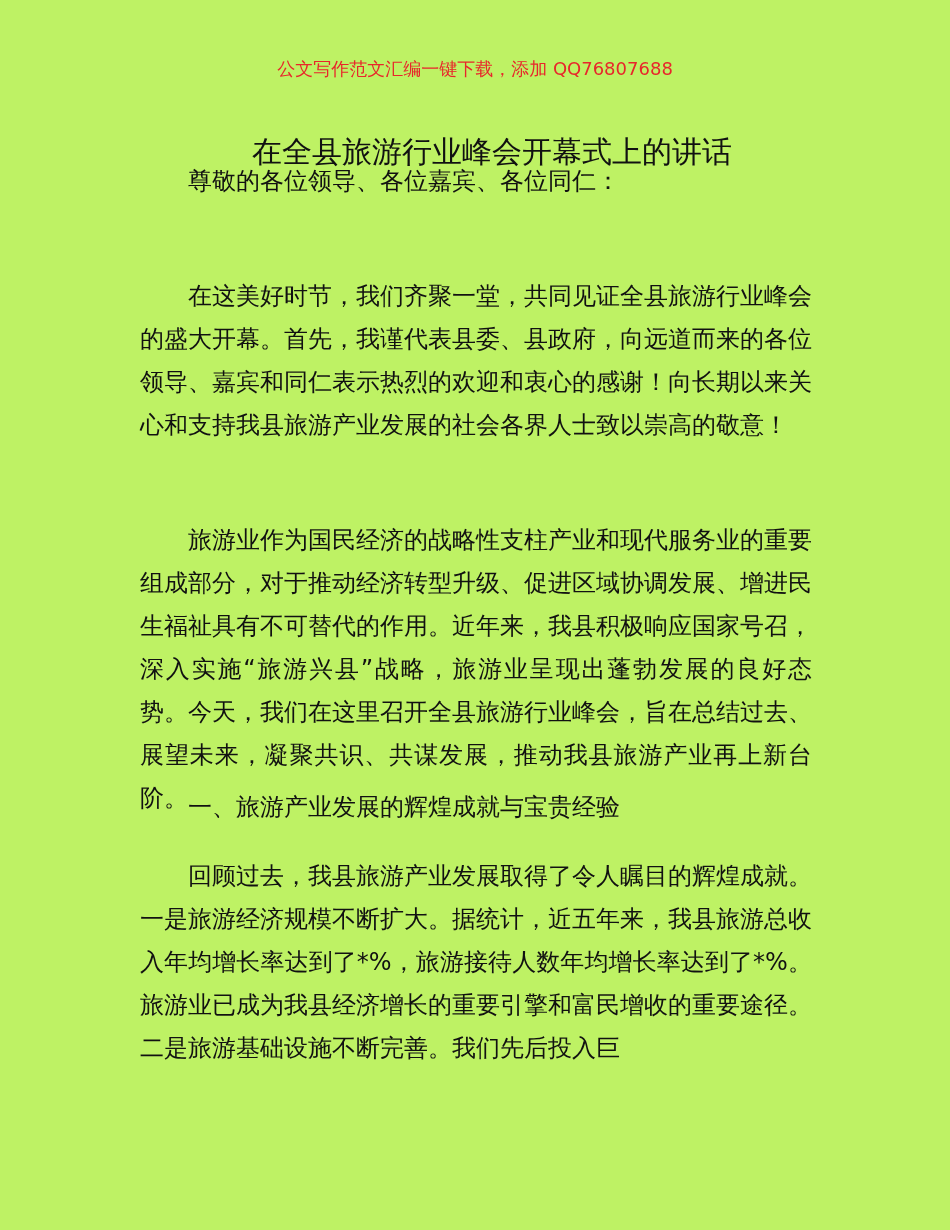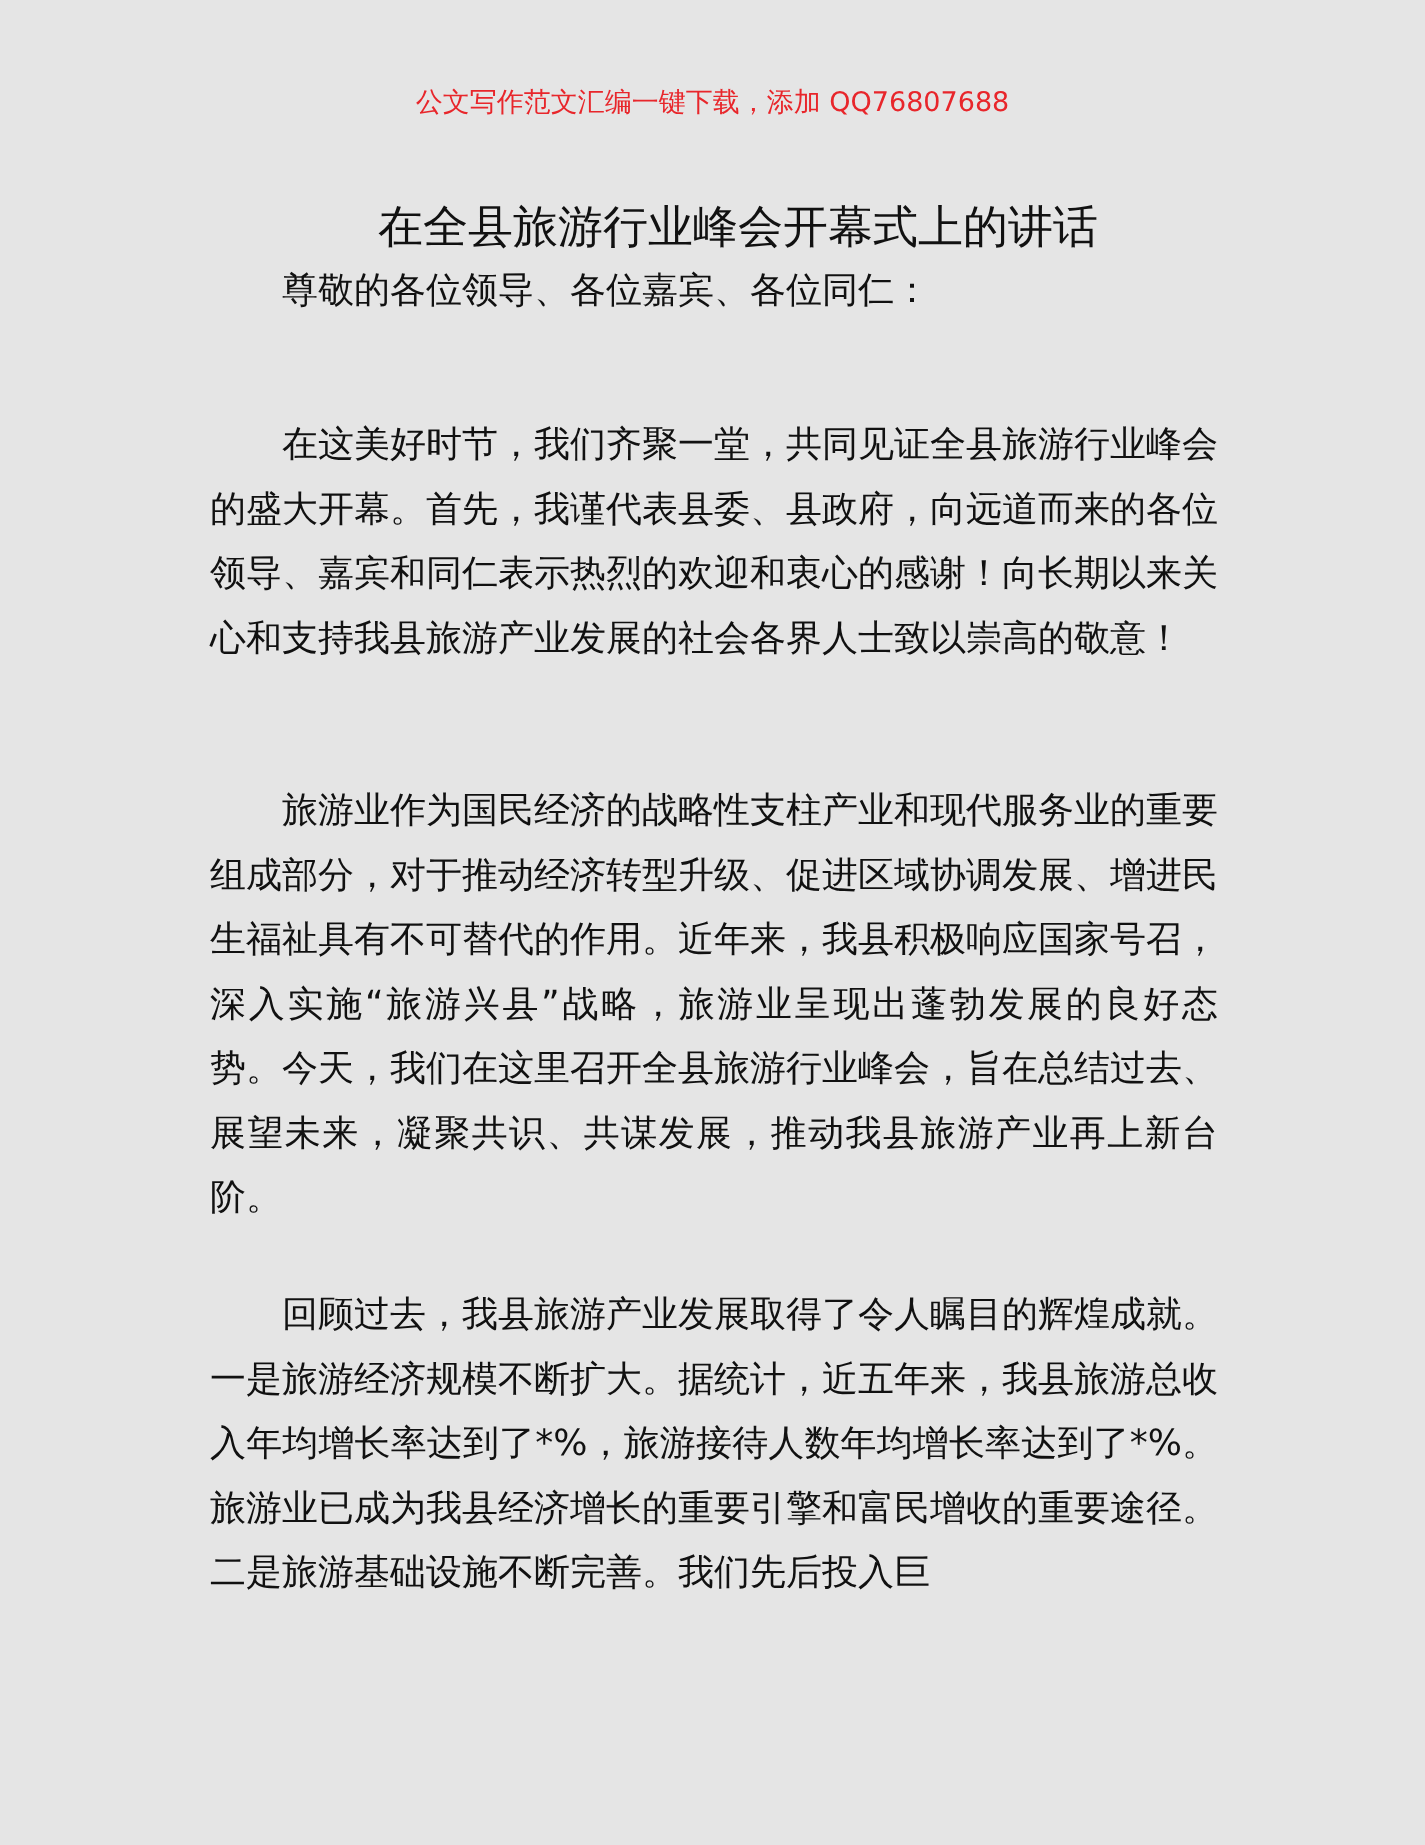--- a/index.html
+++ b/index.html
@@ -14,21 +14,21 @@
       overflow: hidden;
       font-family: "DejaVu Sans", "Liberation Sans", sans-serif;
       color: #111111;
     }
     .page {
       position: absolute;
       left: 0;
       top: 0;
       width: 950px;
       height: 1230px;
-      background: #e5e5e5;
+      background: #bef264;
     }
     .promo {
       position: absolute;
       top: 57px;
       left: 0;
       width: 950px;
       text-align: center;
       font-size: 18px;
       line-height: 24px;
       color: #e8262b;
@@ -55,21 +55,21 @@
       color: #111111;
     }
     .para {
       margin: 0;
       text-align: justify;
       word-break: break-all;
     }
     .indent {
       text-indent: 2em;
     }
-    #salutation { top: 172px; }
+    #salutation { top: 160px; }
     #greeting { top: 221px; }
     #p1 { top: 275px; }
     #p2 { top: 519px; }
     #heading1 { top: 786px; }
     #p3 { top: 855px; }
   </style>
 </head>
 <body>
 
 <div class="page">
@@ -78,16 +78,17 @@
 
   <h1 class="doc-title">在全县旅游行业峰会开幕式上的讲话</h1>
 
   <p class="body para indent" id="salutation">尊敬的各位领导、各位嘉宾、各位同仁：</p>
 
 
   <p class="body para indent" id="p1">在这美好时节，我们齐聚一堂，共同见证全县旅游行业峰会的盛大开幕。首先，我谨代表县委、县政府，向远道而来的各位领导、嘉宾和同仁表示热烈的欢迎和衷心的感谢！向长期以来关心和支持我县旅游产业发展的社会各界人士致以崇高的敬意！</p>
 
   <p class="body para indent" id="p2">旅游业作为国民经济的战略性支柱产业和现代服务业的重要组成部分，对于推动经济转型升级、促进区域协调发展、增进民生福祉具有不可替代的作用。近年来，我县积极响应国家号召，深入实施“旅游兴县”战略，旅游业呈现出蓬勃发展的良好态势。今天，我们在这里召开全县旅游行业峰会，旨在总结过去、展望未来，凝聚共识、共谋发展，推动我县旅游产业再上新台阶。</p>
 
+  <p class="body para indent" id="heading1">一、旅游产业发展的辉煌成就与宝贵经验</p>
 
   <p class="body para indent" id="p3">回顾过去，我县旅游产业发展取得了令人瞩目的辉煌成就。一是旅游经济规模不断扩大。据统计，近五年来，我县旅游总收入年均增长率达到了*%，旅游接待人数年均增长率达到了*%。旅游业已成为我县经济增长的重要引擎和富民增收的重要途径。二是旅游基础设施不断完善。我们先后投入巨</p>
 
 </div>
 
 </body></html>

